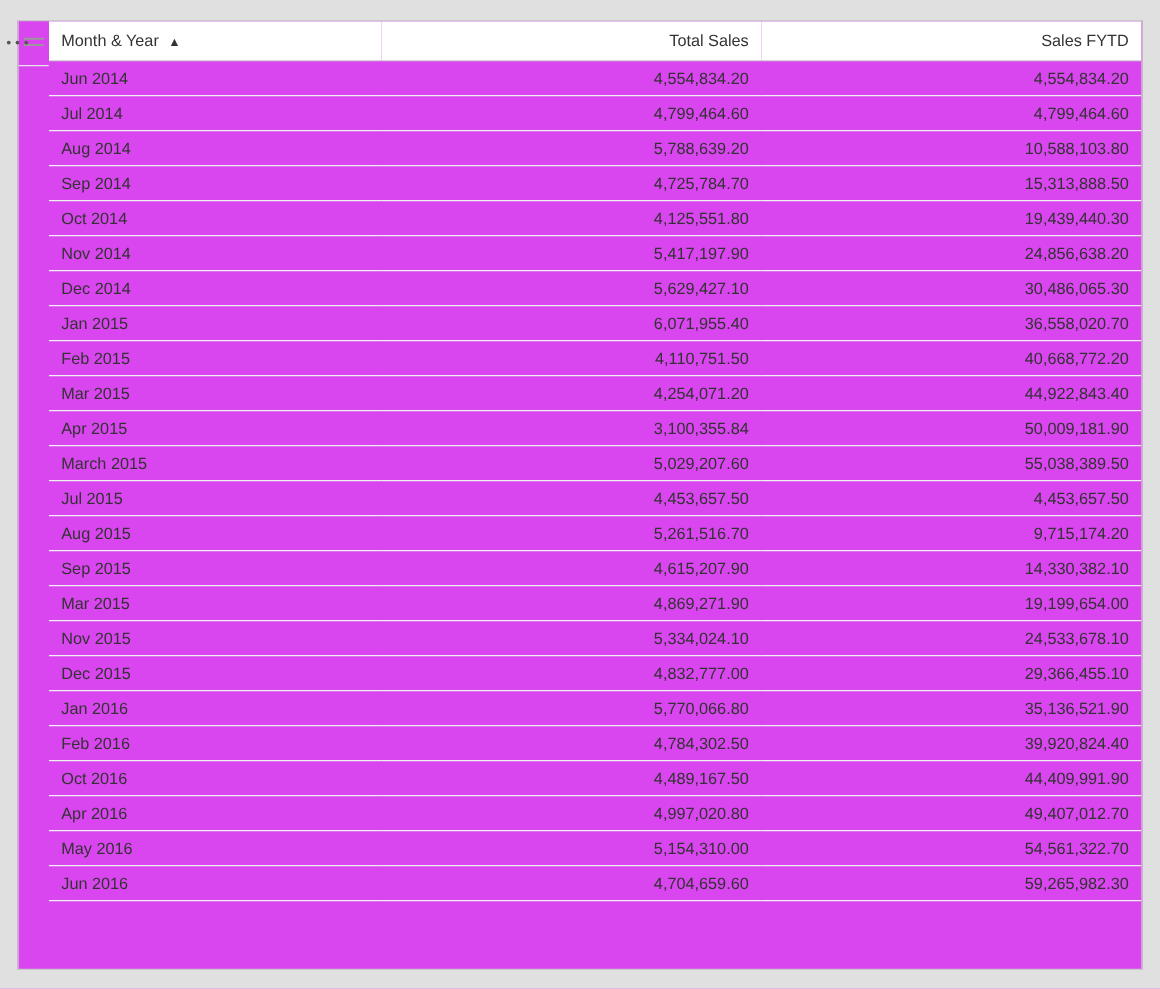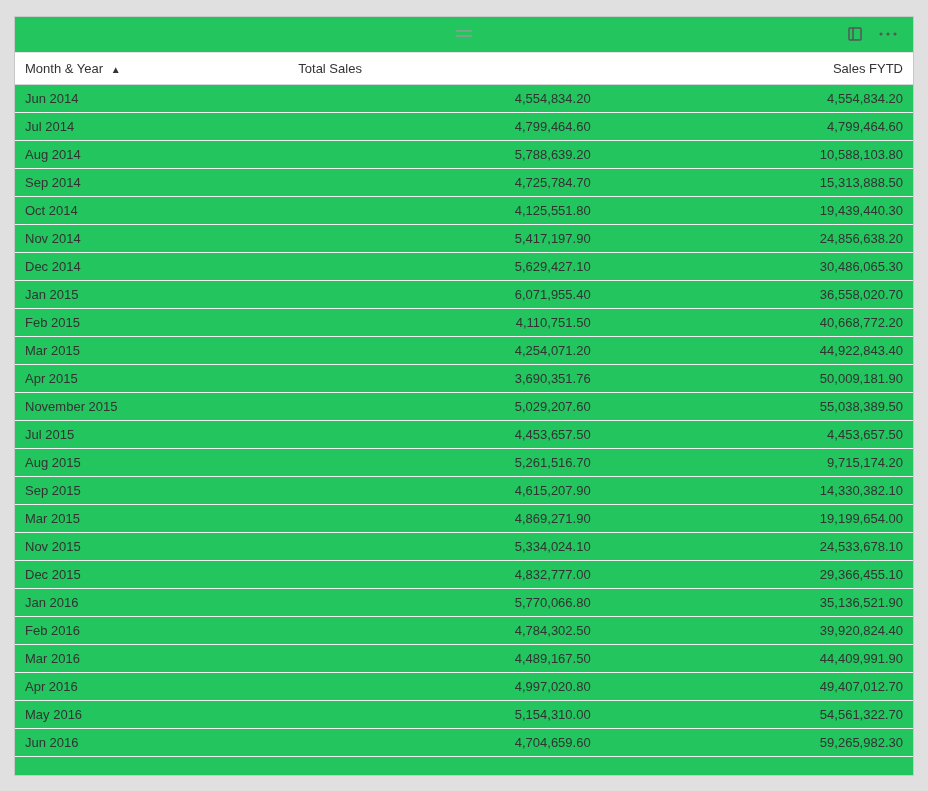--- a/index.html
+++ b/index.html
@@ -13,27 +13,27 @@
       display: flex;
       justify-content: center;
       align-items: center;
       width: 928px;
       height: 791px;
       font-family: 'Segoe UI', Arial, sans-serif;
       font-size: 13px;
     }
 
     .widget-container {
-      background: #22c55e;
+      background: #d946ef;
       border: 1px solid #c8c8c8;
       width: 900px;
       height: 760px;
       position: relative;
       display: flex;
-      flex-direction: column;
+      flex-direction: row;
     }
 
     .widget-header {
       display: flex;
       justify-content: center;
       align-items: center;
       height: 36px;
       border-bottom: 1px solid #e5e5e5;
       position: relative;
       flex-shrink: 0;
@@ -102,20 +102,21 @@
       color: #333;
       border-bottom: 1px solid #d5d5d5;
       white-space: nowrap;
     }
 
     thead th:nth-child(1) {
       width: 140px;
     }
     thead th:nth-child(2) {
       width: 160px;
+      text-align: right;
     }
     thead th:nth-child(3) {
       width: 160px;
       text-align: right;
       margin-top: 36px;
     }
 
     .sort-arrow {
       display: inline-block;
       margin-left: 4px;
@@ -233,25 +234,25 @@
             <td>4,110,751.50</td>
             <td>40,668,772.20</td>
           </tr>
           <tr>
             <td>Mar 2015</td>
             <td>4,254,071.20</td>
             <td>44,922,843.40</td>
           </tr>
           <tr>
             <td>Apr 2015</td>
-            <td>3,690,351.76</td>
+            <td>3,100,355.84</td>
             <td>50,009,181.90</td>
           </tr>
           <tr>
-            <td>November 2015</td>
+            <td>March 2015</td>
             <td>5,029,207.60</td>
             <td>55,038,389.50</td>
           </tr>
           <tr>
             <td>Jul 2015</td>
             <td>4,453,657.50</td>
             <td>4,453,657.50</td>
           </tr>
           <tr>
             <td>Aug 2015</td>
@@ -282,21 +283,21 @@
             <td>Jan 2016</td>
             <td>5,770,066.80</td>
             <td>35,136,521.90</td>
           </tr>
           <tr>
             <td>Feb 2016</td>
             <td>4,784,302.50</td>
             <td>39,920,824.40</td>
           </tr>
           <tr>
-            <td>Mar 2016</td>
+            <td>Oct 2016</td>
             <td>4,489,167.50</td>
             <td>44,409,991.90</td>
           </tr>
           <tr>
             <td>Apr 2016</td>
             <td>4,997,020.80</td>
             <td>49,407,012.70</td>
           </tr>
           <tr>
             <td>May 2016</td>

